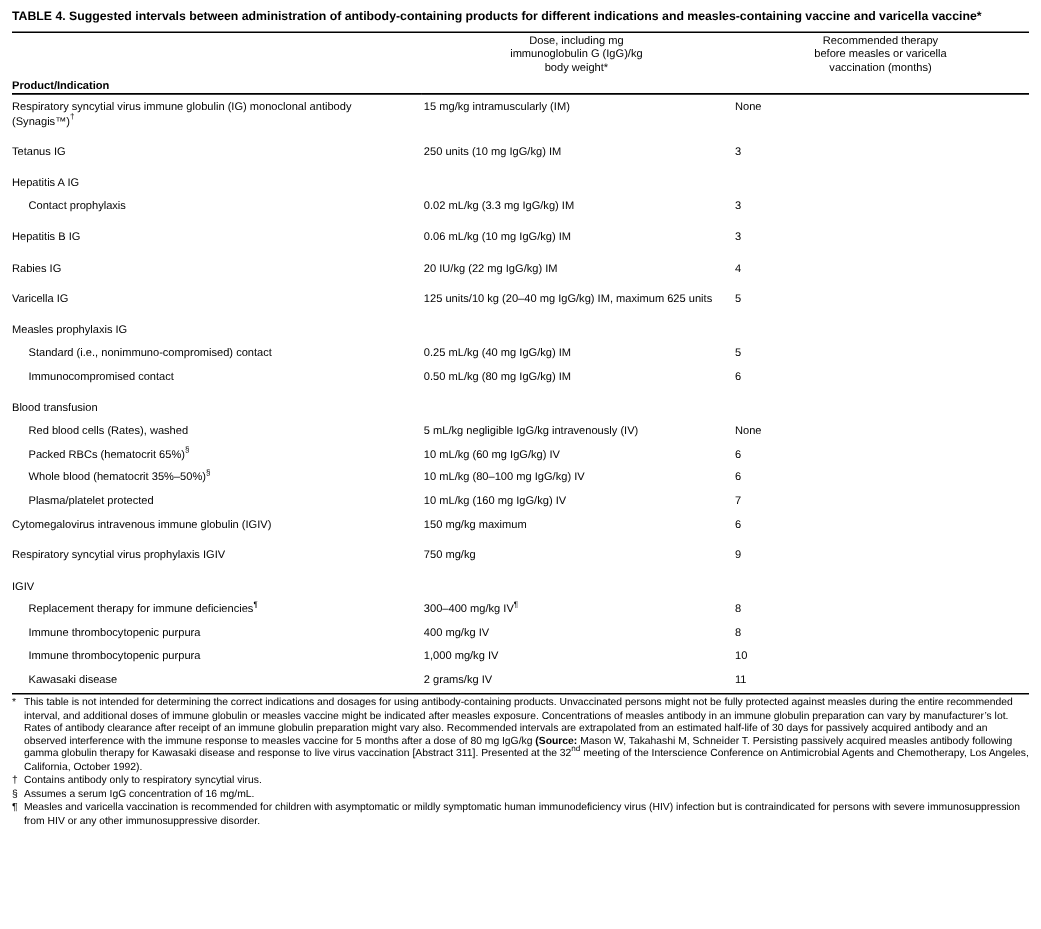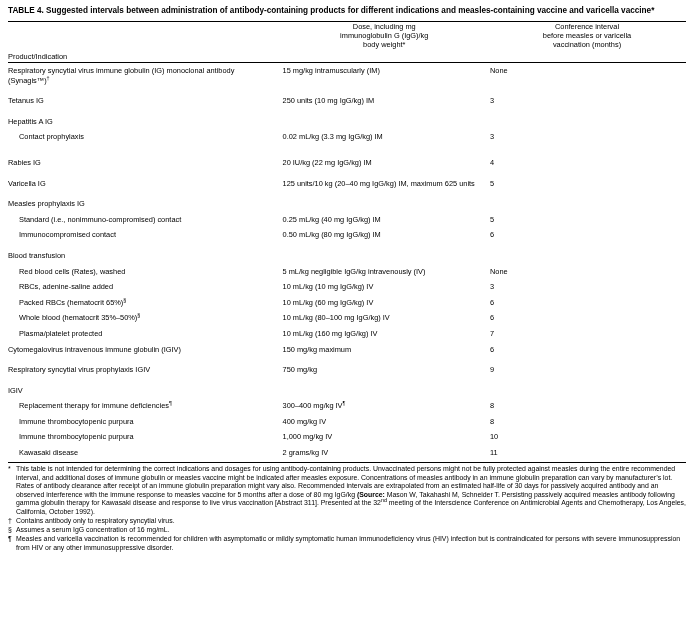--- a/index.html
+++ b/index.html
@@ -35,21 +35,21 @@
   table.maintable {
     width: 100%;
     border-collapse: collapse;
     table-layout: fixed;
   }
   table.maintable col.c1 { width: 40.2%; }
   table.maintable col.c2 { width: 30.6%; }
   table.maintable col.c3 { width: 29.2%; }
   thead th {
     font-size: 7.4px;
-    font-weight: normal;
+    font-weight: bold;
     vertical-align: bottom;
     padding: 0;
     line-height: 9.6px;
   }
   .hdr-inner-center {
     text-align: center;
     padding: 3px 6px 1px 6px;
   }
   .hdr-inner-left {
     text-align: left;
@@ -121,21 +121,21 @@
     </colgroup>
     <thead>
       <tr class="hdr-row-top">
         <td></td>
         <td class="hdr-inner-center">
           <div>Dose, including mg</div>
           <div>immunoglobulin G (IgG)/kg</div>
           <div>body weight*</div>
         </td>
         <td class="hdr-inner-center">
-          <div>Conference interval</div>
+          <div>Recommended therapy</div>
           <div>before measles or varicella</div>
           <div>vaccination (months)</div>
         </td>
       </tr>
       <tr>
         <th class="hdr-inner-left head-sep">Product/Indication</th>
         <th class="head-sep"></th>
         <th class="head-sep"></th>
       </tr>
     </thead>
@@ -168,20 +168,25 @@
         <tr>
           <td class="col1 indent1">Contact prophylaxis</td>
           <td class="col2">0.02 mL/kg (3.3 mg IgG/kg) IM</td>
           <td class="col3">3</td>
         </tr>
         <tr class="spacer-row">
           <td></td>
           <td></td>
           <td></td>
         </tr>
+        <tr>
+          <td class="col1 indent0">Hepatitis B IG</td>
+          <td class="col2">0.06 mL/kg (10 mg IgG/kg) IM</td>
+          <td class="col3">3</td>
+        </tr>
         <tr class="spacer-row">
           <td></td>
           <td></td>
           <td></td>
         </tr>
         <tr>
           <td class="col1 indent0">Rabies IG</td>
           <td class="col2">20 IU/kg (22 mg IgG/kg) IM</td>
           <td class="col3">4</td>
         </tr>
@@ -222,25 +227,20 @@
         </tr>
         <tr>
           <td class="col1 indent0">Blood transfusion</td>
           <td class="col2"></td>
           <td class="col3"></td>
         </tr>
         <tr>
           <td class="col1 indent1">Red blood cells (Rates), washed</td>
           <td class="col2">5 mL/kg negligible IgG/kg intravenously (IV)</td>
           <td class="col3">None</td>
-        </tr>
-        <tr>
-          <td class="col1 indent1">RBCs, adenine-saline added</td>
-          <td class="col2">10 mL/kg (10 mg IgG/kg) IV</td>
-          <td class="col3">3</td>
         </tr>
         <tr>
           <td class="col1 indent1">Packed RBCs (hematocrit 65%)<sup>§</sup></td>
           <td class="col2">10 mL/kg (60 mg IgG/kg) IV</td>
           <td class="col3">6</td>
         </tr>
         <tr>
           <td class="col1 indent1">Whole blood (hematocrit 35%–50%)<sup>§</sup></td>
           <td class="col2">10 mL/kg (80–100 mg IgG/kg) IV</td>
           <td class="col3">6</td>

